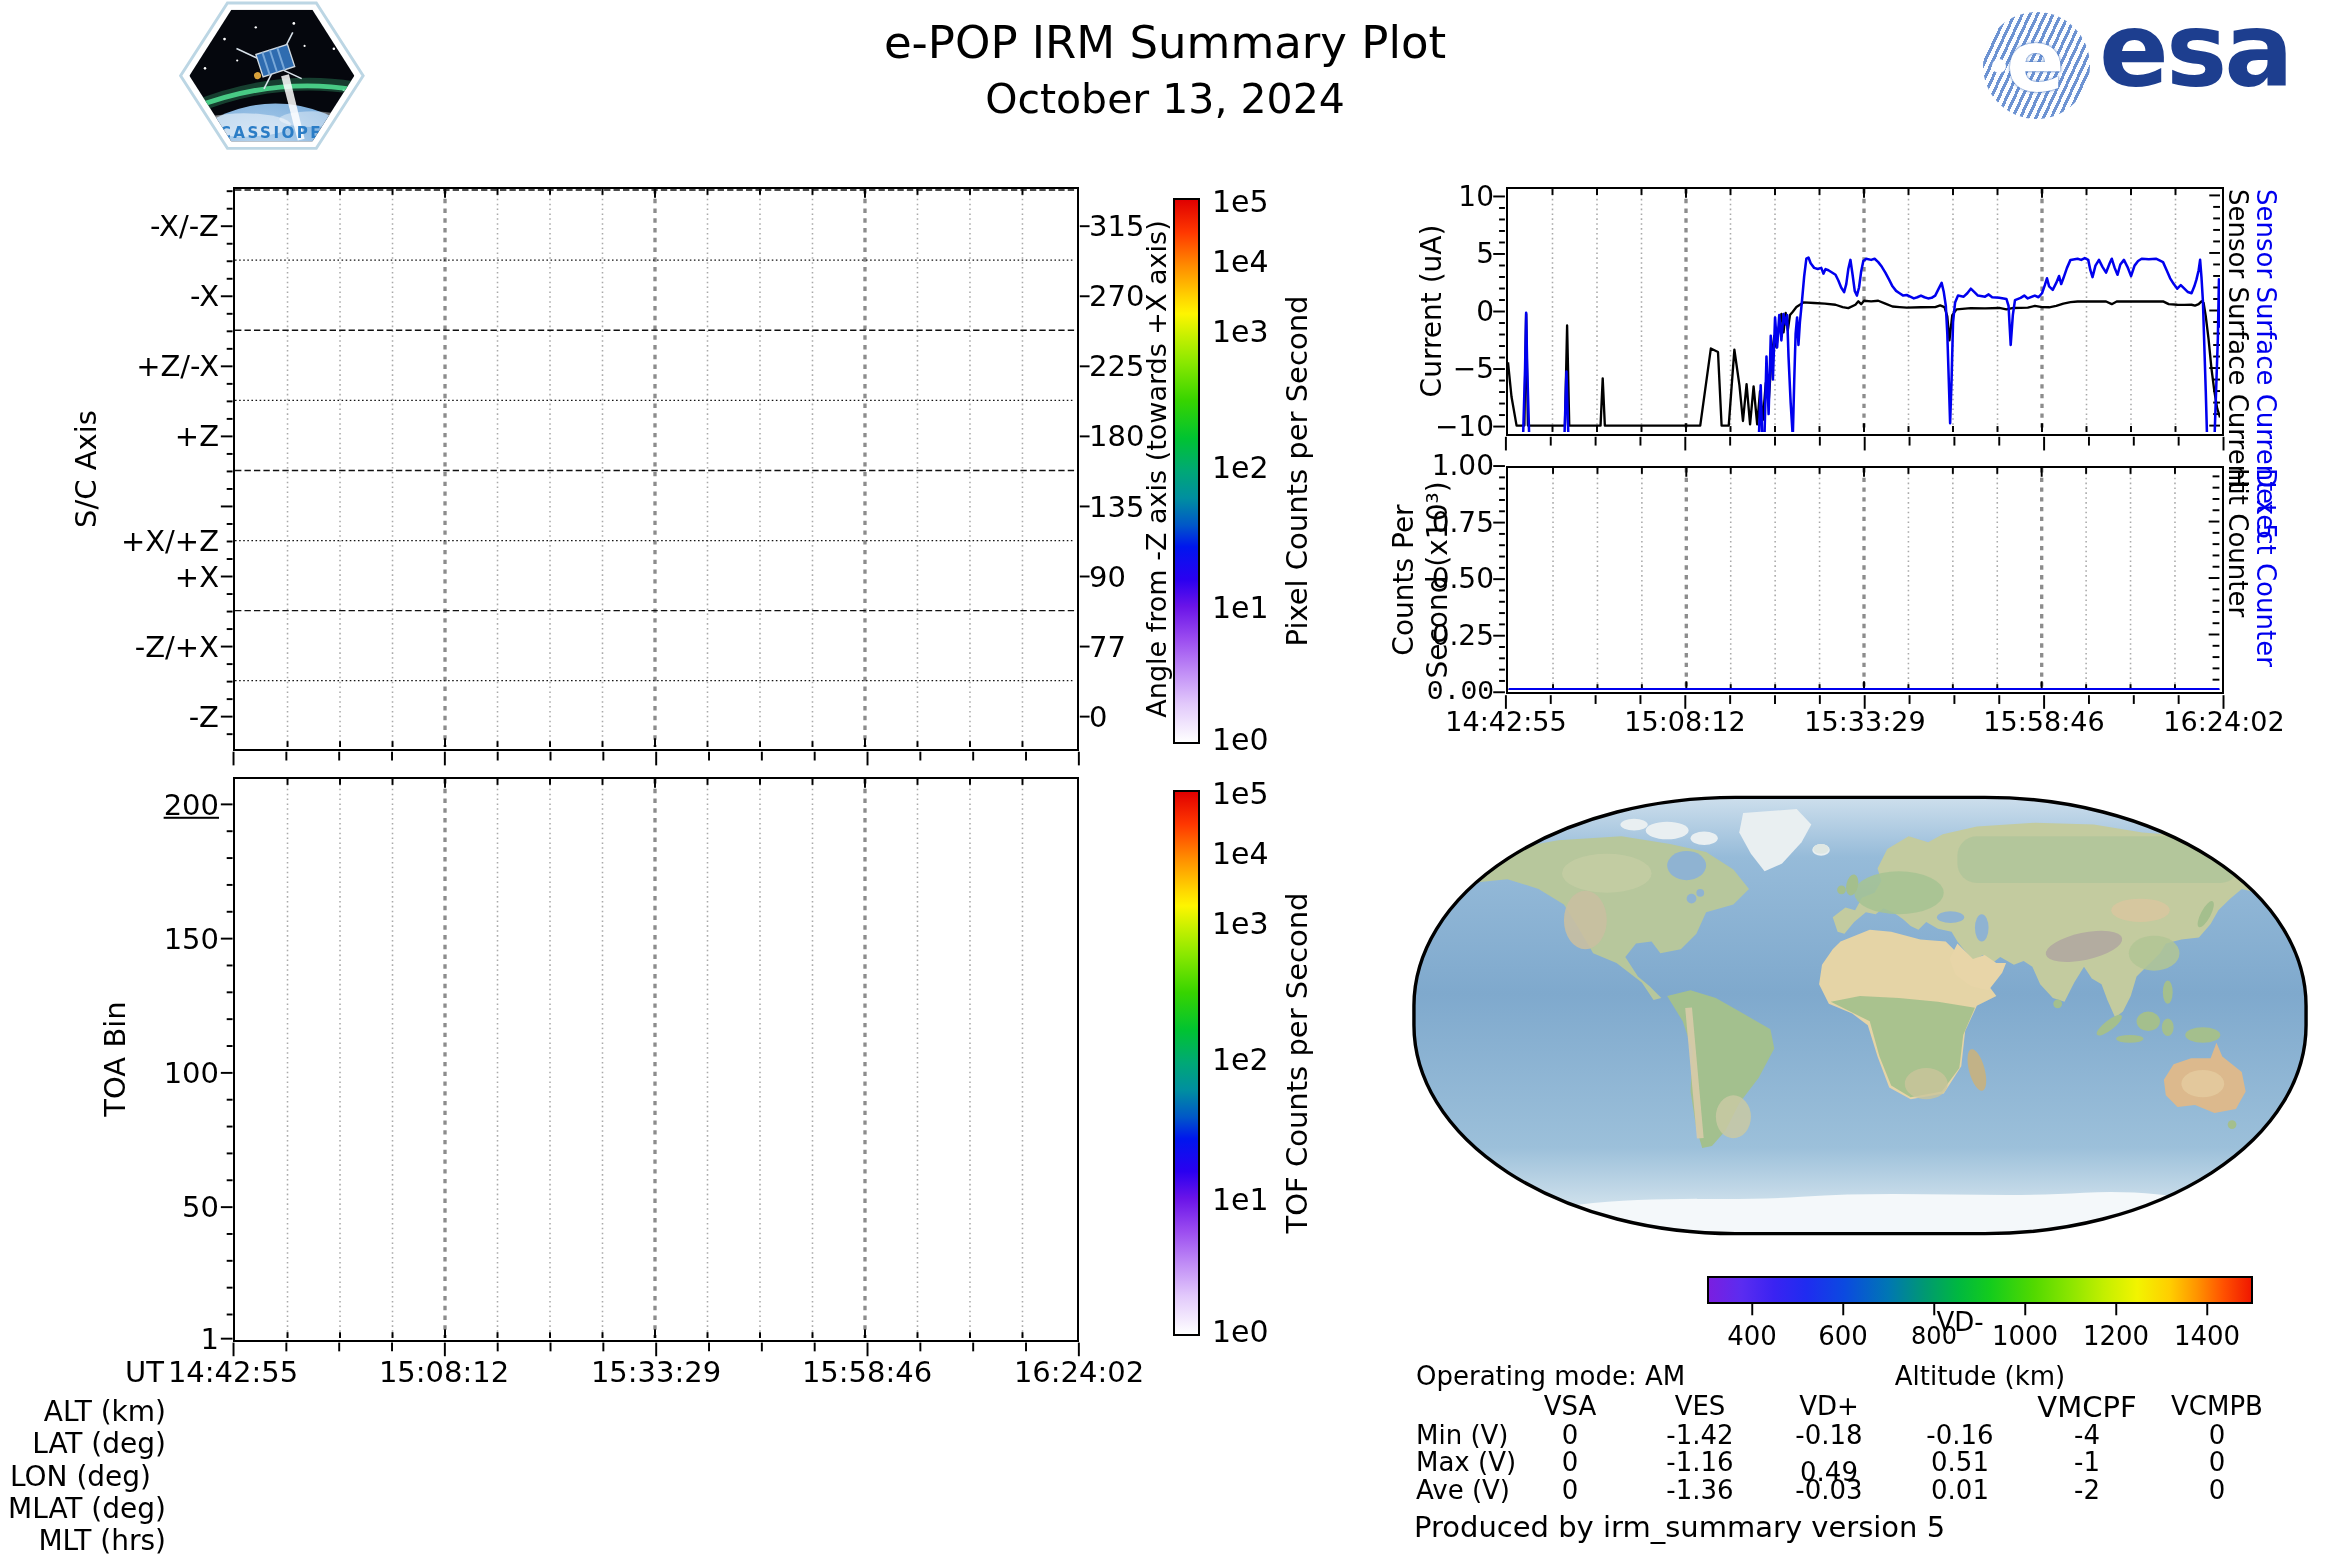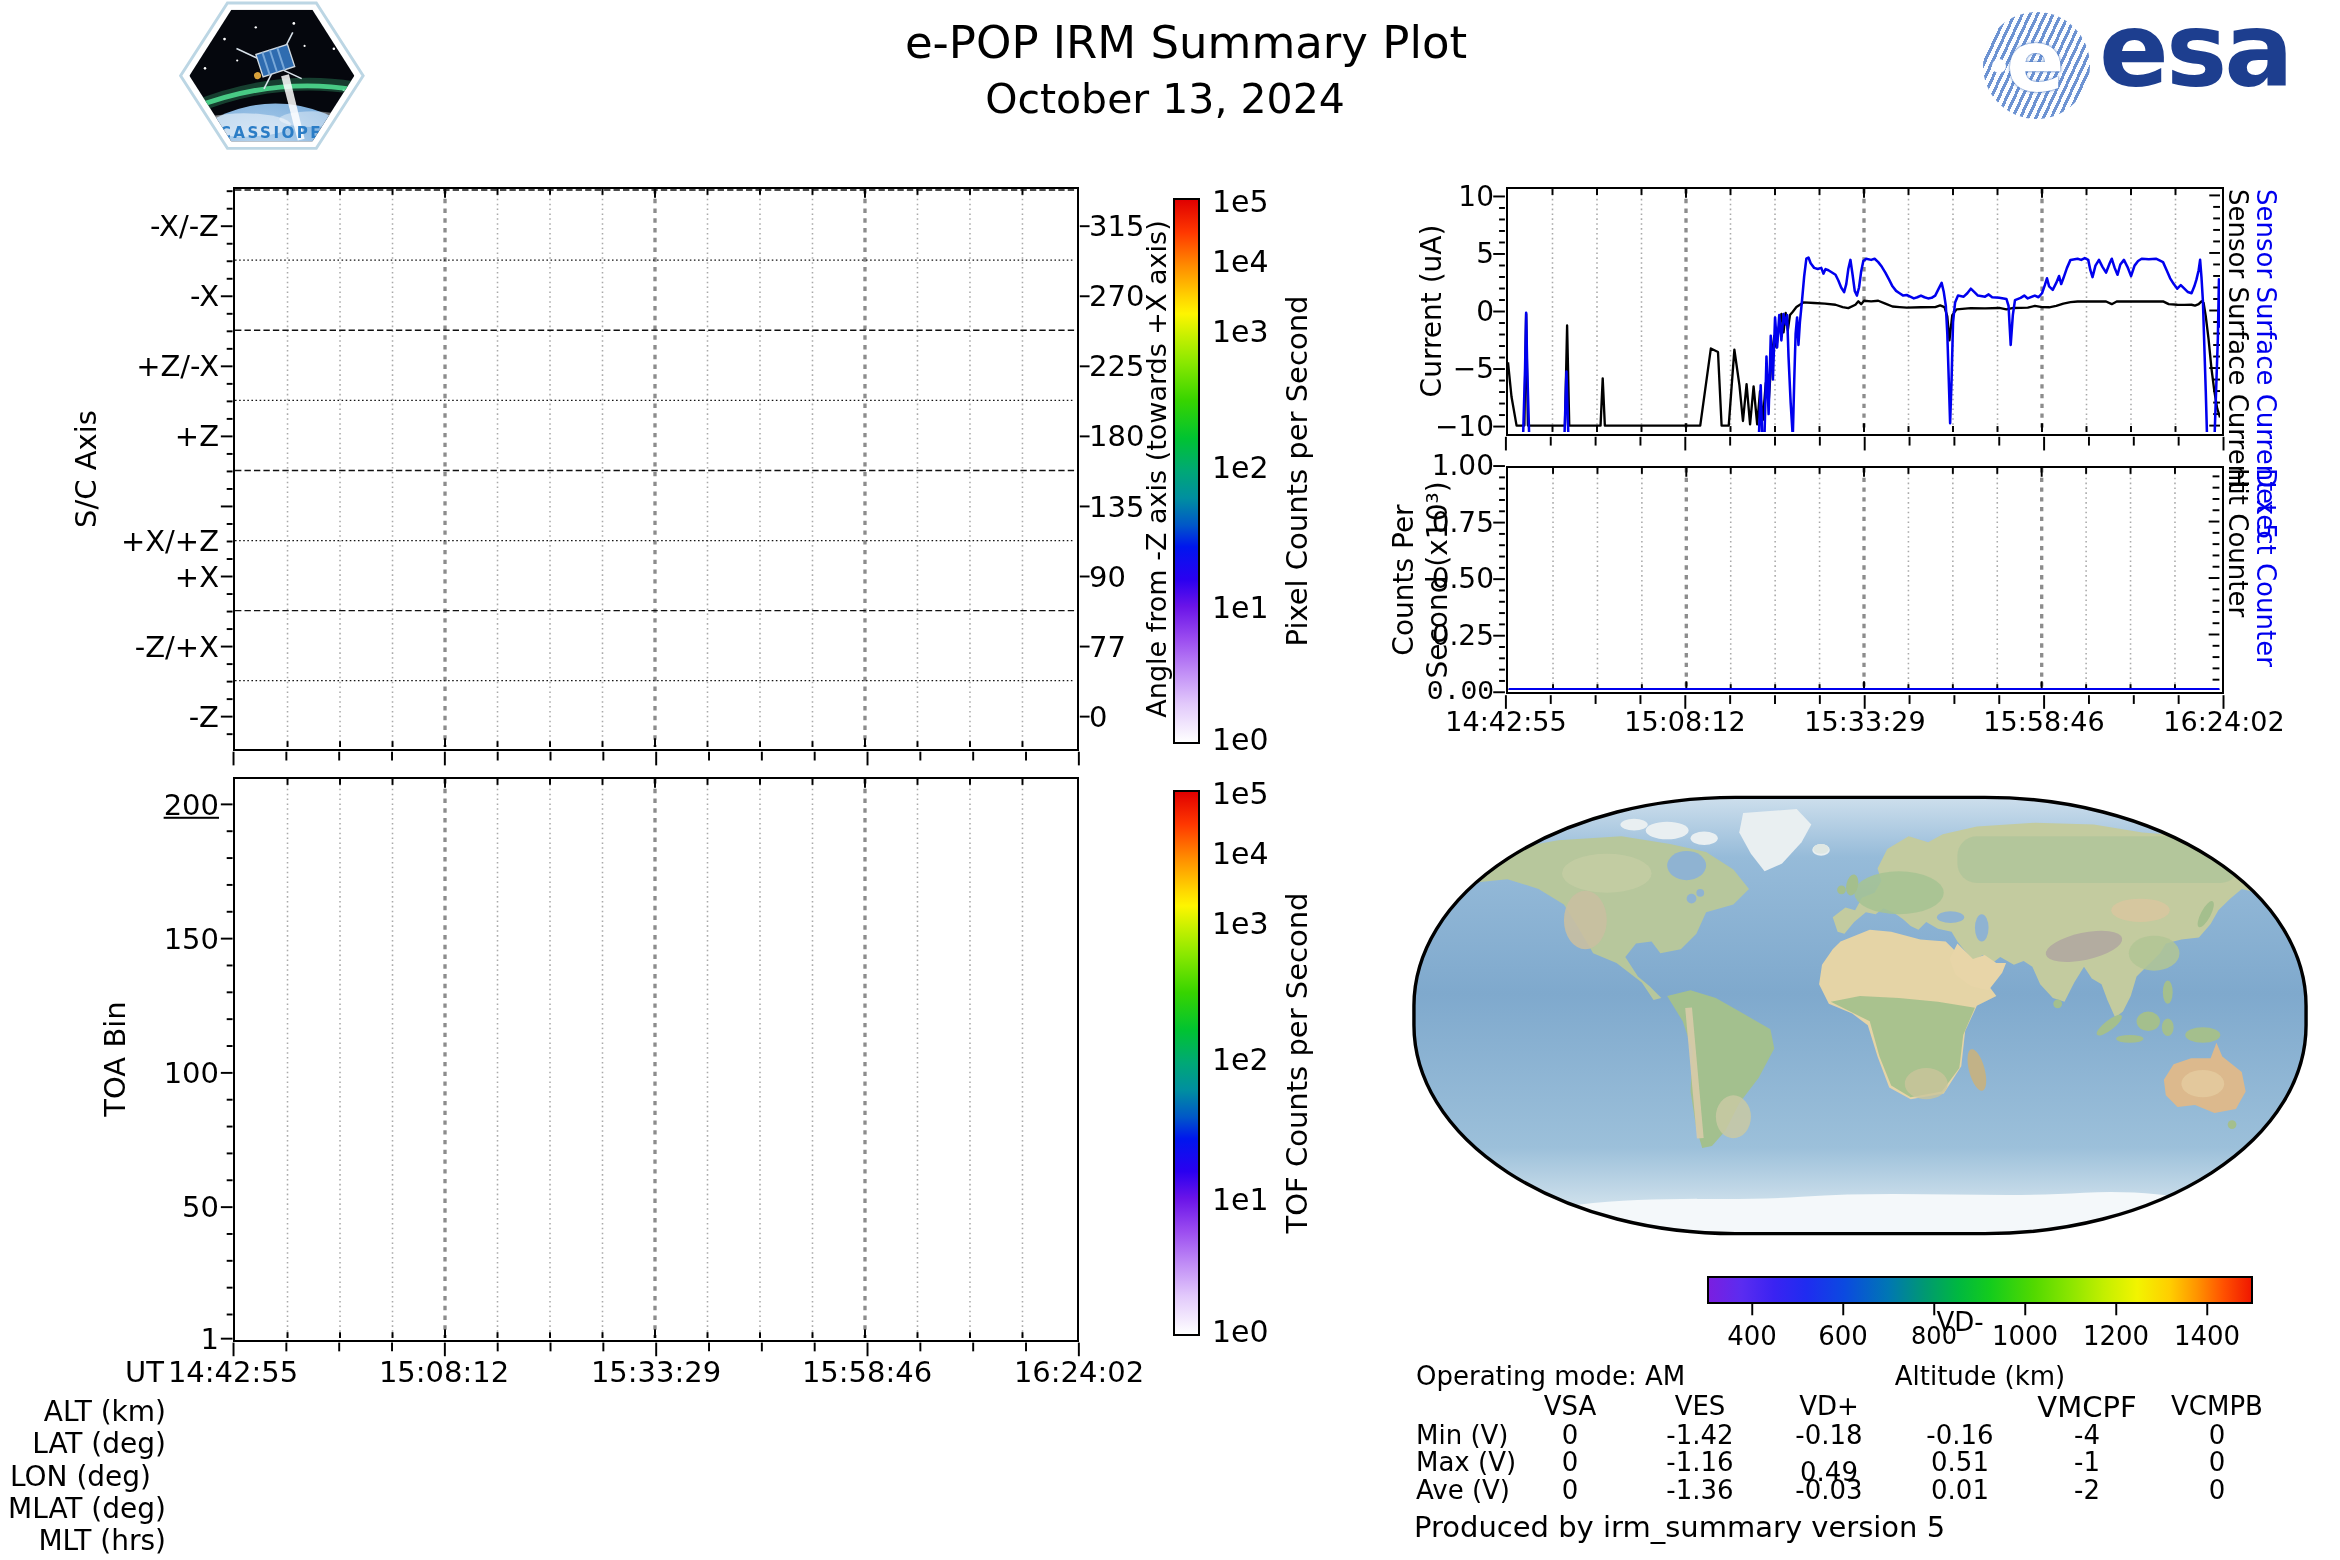--- a/index.html
+++ b/index.html
@@ -263,21 +263,21 @@
         <rect x="-17" y="-12" width="34" height="24" fill="#2f6cb0" stroke="#cfd8e0" stroke-width="1.4"></rect>
         <line x1="-10" y1="-12" x2="-10" y2="12" stroke="#79a8d8" stroke-width="2"></line>
         <line x1="-2" y1="-12" x2="-2" y2="12" stroke="#79a8d8" stroke-width="2"></line>
         <line x1="6" y1="-12" x2="6" y2="12" stroke="#79a8d8" stroke-width="2"></line>
         <circle cx="-22" cy="9" r="3.6" fill="#d9a13a"></circle>
       </g>
       <text x="278" y="141" text-anchor="middle" font-size="15.5" font-weight="bold" fill="#2b7dc6" letter-spacing="2.5" id="patch-text">CASSIOPE</text>
     </g>
   </svg>
 
-  <div class="lab" style="left:1165px;top:43px;transform:translate(-50%,-50%);font-size:45px;margin-left:21px;">e-POP IRM Summary Plot</div>
+  <div class="lab" style="left:1165px;top:43px;transform:translate(-50%,-50%);font-size:45px;">e-POP IRM Summary Plot</div>
   <div class="lab" style="left:1165px;top:100px;transform:translate(-50%,-50%);font-size:41px;">October 13, 2024</div>
 
   <div>
     <div class="esa-globe" style="left:1983px;top:11.7px;width:107px;height:107px;">
       <span class="esa-e" style="font-size:86px;">e</span>
       <span class="esa-dot" style="left:8.8px;top:47px;width:14.6px;height:14.6px;"></span>
     </div>
     <div class="esa-word lab" style="left:2099px;top:-3.9px;font-size:103px;">esa</div>
   </div>
 

